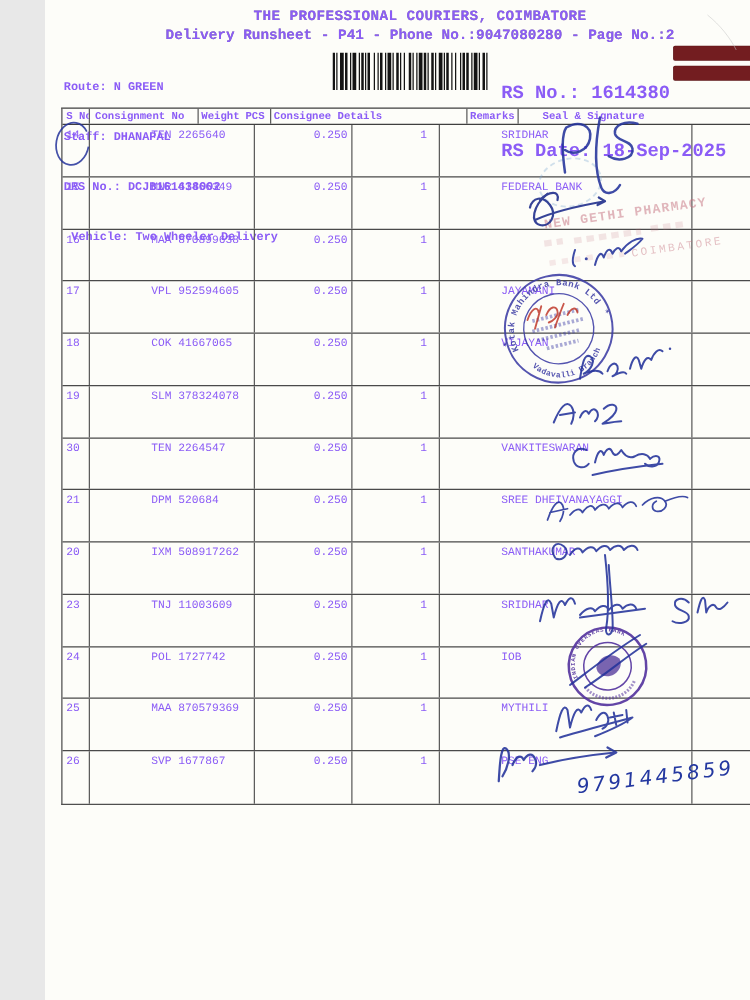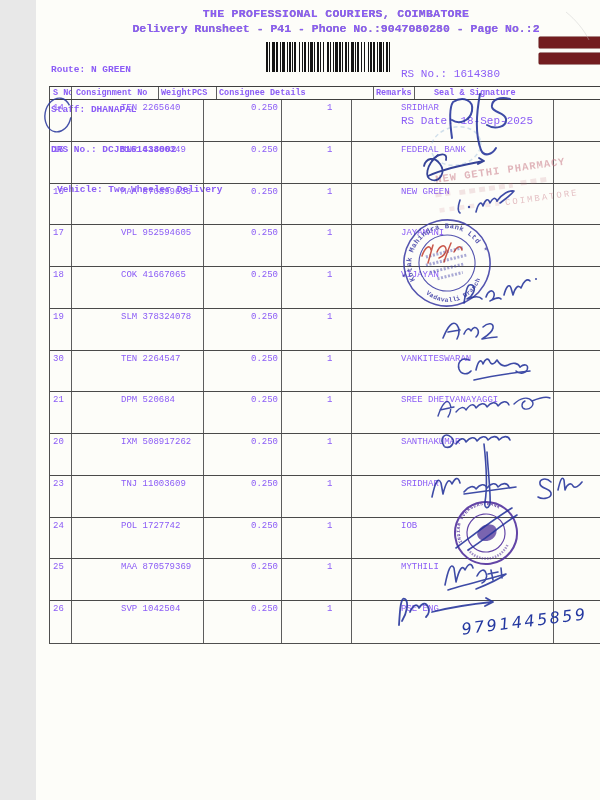--- a/index.html
+++ b/index.html
@@ -5,39 +5,39 @@
   html,body{margin:0;padding:0;background:#e8e8e8;}
   .sheet{
     position:relative;width:600px;height:800px;background:#fdfdf9;overflow:hidden;
     font-family:"Liberation Mono","DejaVu Sans Mono",monospace;color:#8b5cf6;margin-left:36px;
   }
   .abs{position:absolute;}
   .doc-title{top:7px;left:0;width:600px;text-align:center;font-size:11.5px;font-weight:700;letter-spacing:.3px;text-shadow:0 0 .5px rgba(20,20,20,.5);}
   .doc-subtitle{top:22px;left:0;width:600px;text-align:center;font-size:11.5px;font-weight:700;text-shadow:0 0 .5px rgba(20,20,20,.5);}
   .info-left{left:15px;top:36px;font-size:9.5px;font-weight:700;line-height:13.4px;white-space:pre;}
   .info-left .indent{padding-left:6px;}
-  .info-right{left:365px;top:36px;font-size:11px;font-weight:400;line-height:15.5px;white-space:pre;}
+  .info-right{left:365px;top:36px;font-size:15px;font-weight:700;line-height:15.5px;white-space:pre;}
   .barcode{left:230px;top:42px;width:131px;height:30px;display:flex;overflow:hidden;}
   .barcode i{display:block;height:100%;flex:none;}
   .barcode i.bar{background:#141414;}
   .redaction{left:503px;width:97px;height:11px;background:#731d20;border-radius:1px;box-shadow:0 0 0 .5px #5d1517;}
   .r1{top:37px;} .r2{top:53px;}
 
   .rtable{left:13px;top:86px;width:573px;border:1px solid #4f4f4f;border-top:1px solid #3f3f3f;box-sizing:border-box;}
   .t-head,.t-row{display:grid;grid-template-columns:22px 87px 33px 25px 157px 41px 1fr;box-sizing:border-box;}
   .t-head{height:13px;border-bottom:1px solid #3f3f3f;font-size:8.5px;font-weight:700;}
   .t-head>div,.t-row>div{box-sizing:border-box;overflow:hidden;white-space:nowrap;}
   .t-head>div{padding-top:1px;}
   .t-row{height:41.77px;border-bottom:1px solid #4a4a4a;font-size:9px;font-weight:400;gap:45px;}
   .t-row:last-child{border-bottom:none;}
   .cb{border-right:1px solid #5d5d5d;}
   .t-head .h-weight{border-right:none;}
   .pl3{padding-left:3px;} .pl4{padding-left:4px;} .pl2{padding-left:2px;}
   .t-row>div{padding-top:3px;}
-  .pcs-c{text-align:left;}
+  .pcs-c{text-align:center;}
   .seal-h{padding-left:19px;}
   .ink{pointer-events:none;}
 </style>
 </head>
 <body>
 
 <div class="sheet">
 
   <div class="abs doc-title">THE PROFESSIONAL COURIERS, COIMBATORE</div>
   <div class="abs doc-subtitle">Delivery Runsheet - P41 - Phone No.:9047080280 - Page No.:2</div>
@@ -169,21 +169,20 @@
       <div class="cb pl4">FEDERAL BANK</div>
       <div class="cb"></div>
       <div></div>
     </div>
 
     <div class="t-row">
       <div class="cb pl3">16</div>
       <div class="cb pl4">MAA 870899638</div>
       <div class="cb pl2">0.250</div>
       <div class="cb pcs-c">1</div>
-      <div class="cb pl4">NEW GREEN</div>
       <div class="cb"></div>
       <div></div>
     </div>
 
     <div class="t-row">
       <div class="cb pl3">17</div>
       <div class="cb pl4">VPL 952594605</div>
       <div class="cb pl2">0.250</div>
       <div class="cb pcs-c">1</div>
       <div class="cb pl4">JAYAMANI</div>
@@ -265,21 +264,21 @@
       <div class="cb pl4">MAA 870579369</div>
       <div class="cb pl2">0.250</div>
       <div class="cb pcs-c">1</div>
       <div class="cb pl4">MYTHILI</div>
       <div class="cb"></div>
       <div></div>
     </div>
 
     <div class="t-row">
       <div class="cb pl3">26</div>
-      <div class="cb pl4">SVP 1042504</div>
+      <div class="cb pl4">SVP 1677867</div>
       <div class="cb pl2">0.250</div>
       <div class="cb pcs-c">1</div>
       <div class="cb pl4">PSE ENG</div>
       <div class="cb"></div>
       <div></div>
     </div>
   </div>
   </div>
 
   <svg class="abs ink" width="600" height="800" viewBox="0 0 600 800">

